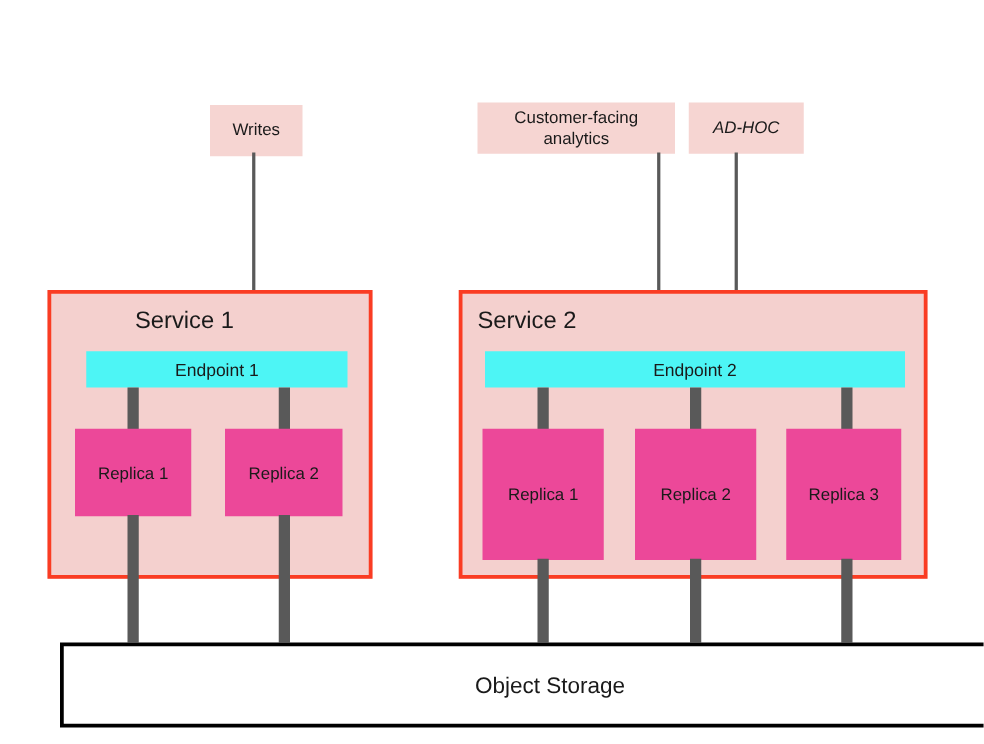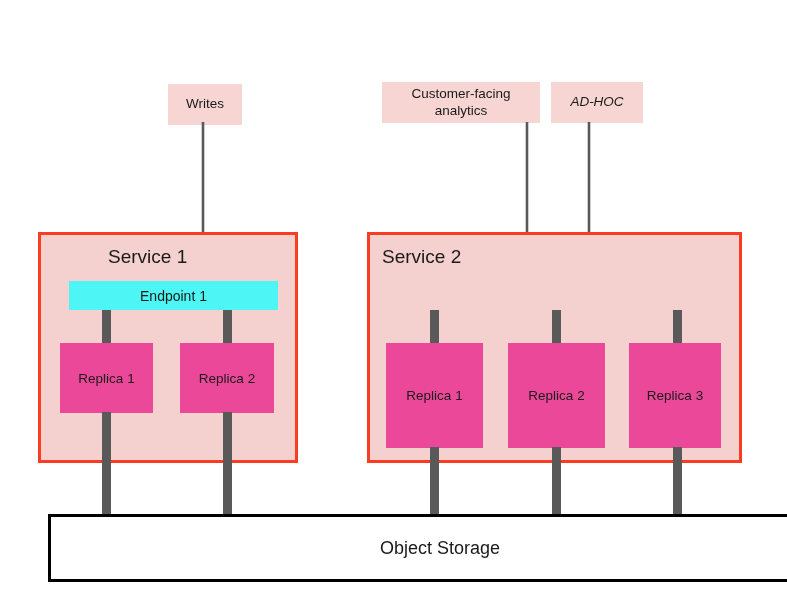--- a/index.html
+++ b/index.html
@@ -196,20 +196,21 @@
 
   <div class="replica-box" id="s1-replica-1">Replica 1</div>
   <div class="replica-box" id="s1-replica-2">Replica 2</div>
 
   <div class="link-seg" id="l-s1-r1-os"></div>
   <div class="link-seg" id="l-s1-r2-os"></div>
 
   <div class="service-box" id="service-2"></div>
   <div class="service-title" id="service-2-title">Service 2</div>
 
+  <div class="endpoint-bar" id="endpoint-2">Endpoint 2</div>
 
   <div class="link-seg" id="l-s2-e-r1"></div>
   <div class="link-seg" id="l-s2-e-r2"></div>
   <div class="link-seg" id="l-s2-e-r3"></div>
 
   <div class="replica-box" id="s2-replica-1">Replica 1</div>
   <div class="replica-box" id="s2-replica-2">Replica 2</div>
   <div class="replica-box" id="s2-replica-3">Replica 3</div>
 
   <div class="link-seg" id="l-s2-r1-os"></div>

